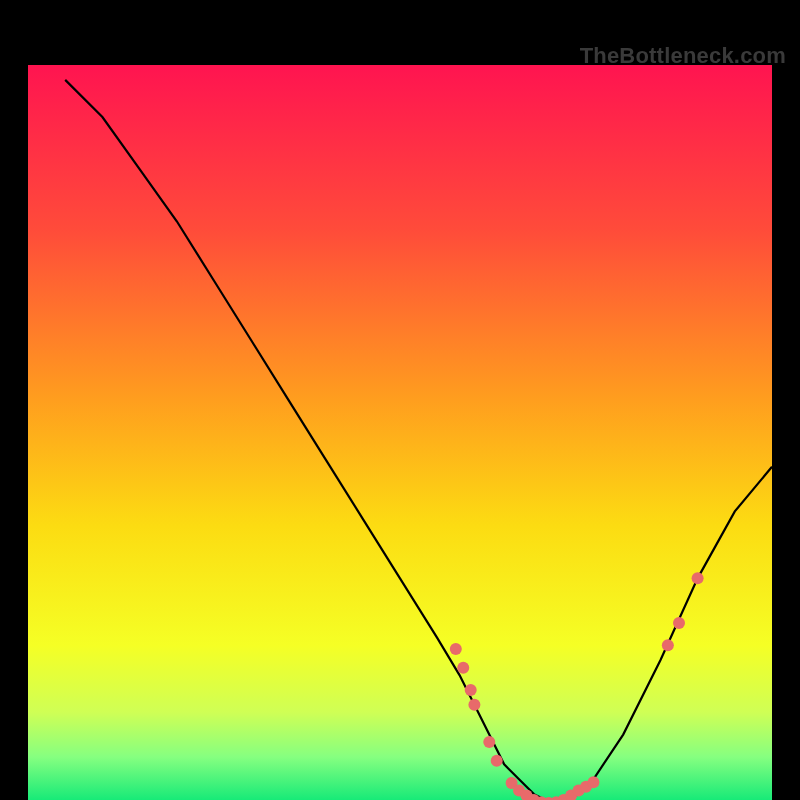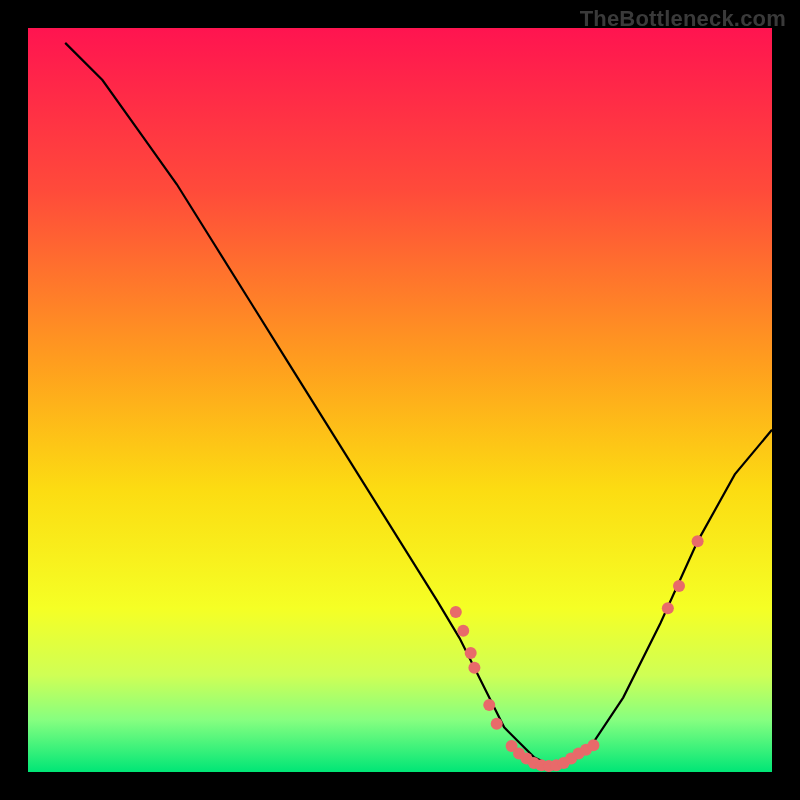--- a/index.html
+++ b/index.html
@@ -8,20 +8,21 @@
     width: 800px;
     height: 800px;
     background: #000000;
     overflow: hidden;
     font-family: Arial, Helvetica, sans-serif;
   }
   .chart-wrap {
     position: relative;
     width: 800px;
     height: 615px;
+    margin-top: 37px;
   }
   .watermark {
     position: absolute;
     top: 6px;
     right: 14px;
     color: #3a3a3a;
     font-size: 22px;
     font-weight: 600;
     letter-spacing: 0.2px;
     pointer-events: none;

